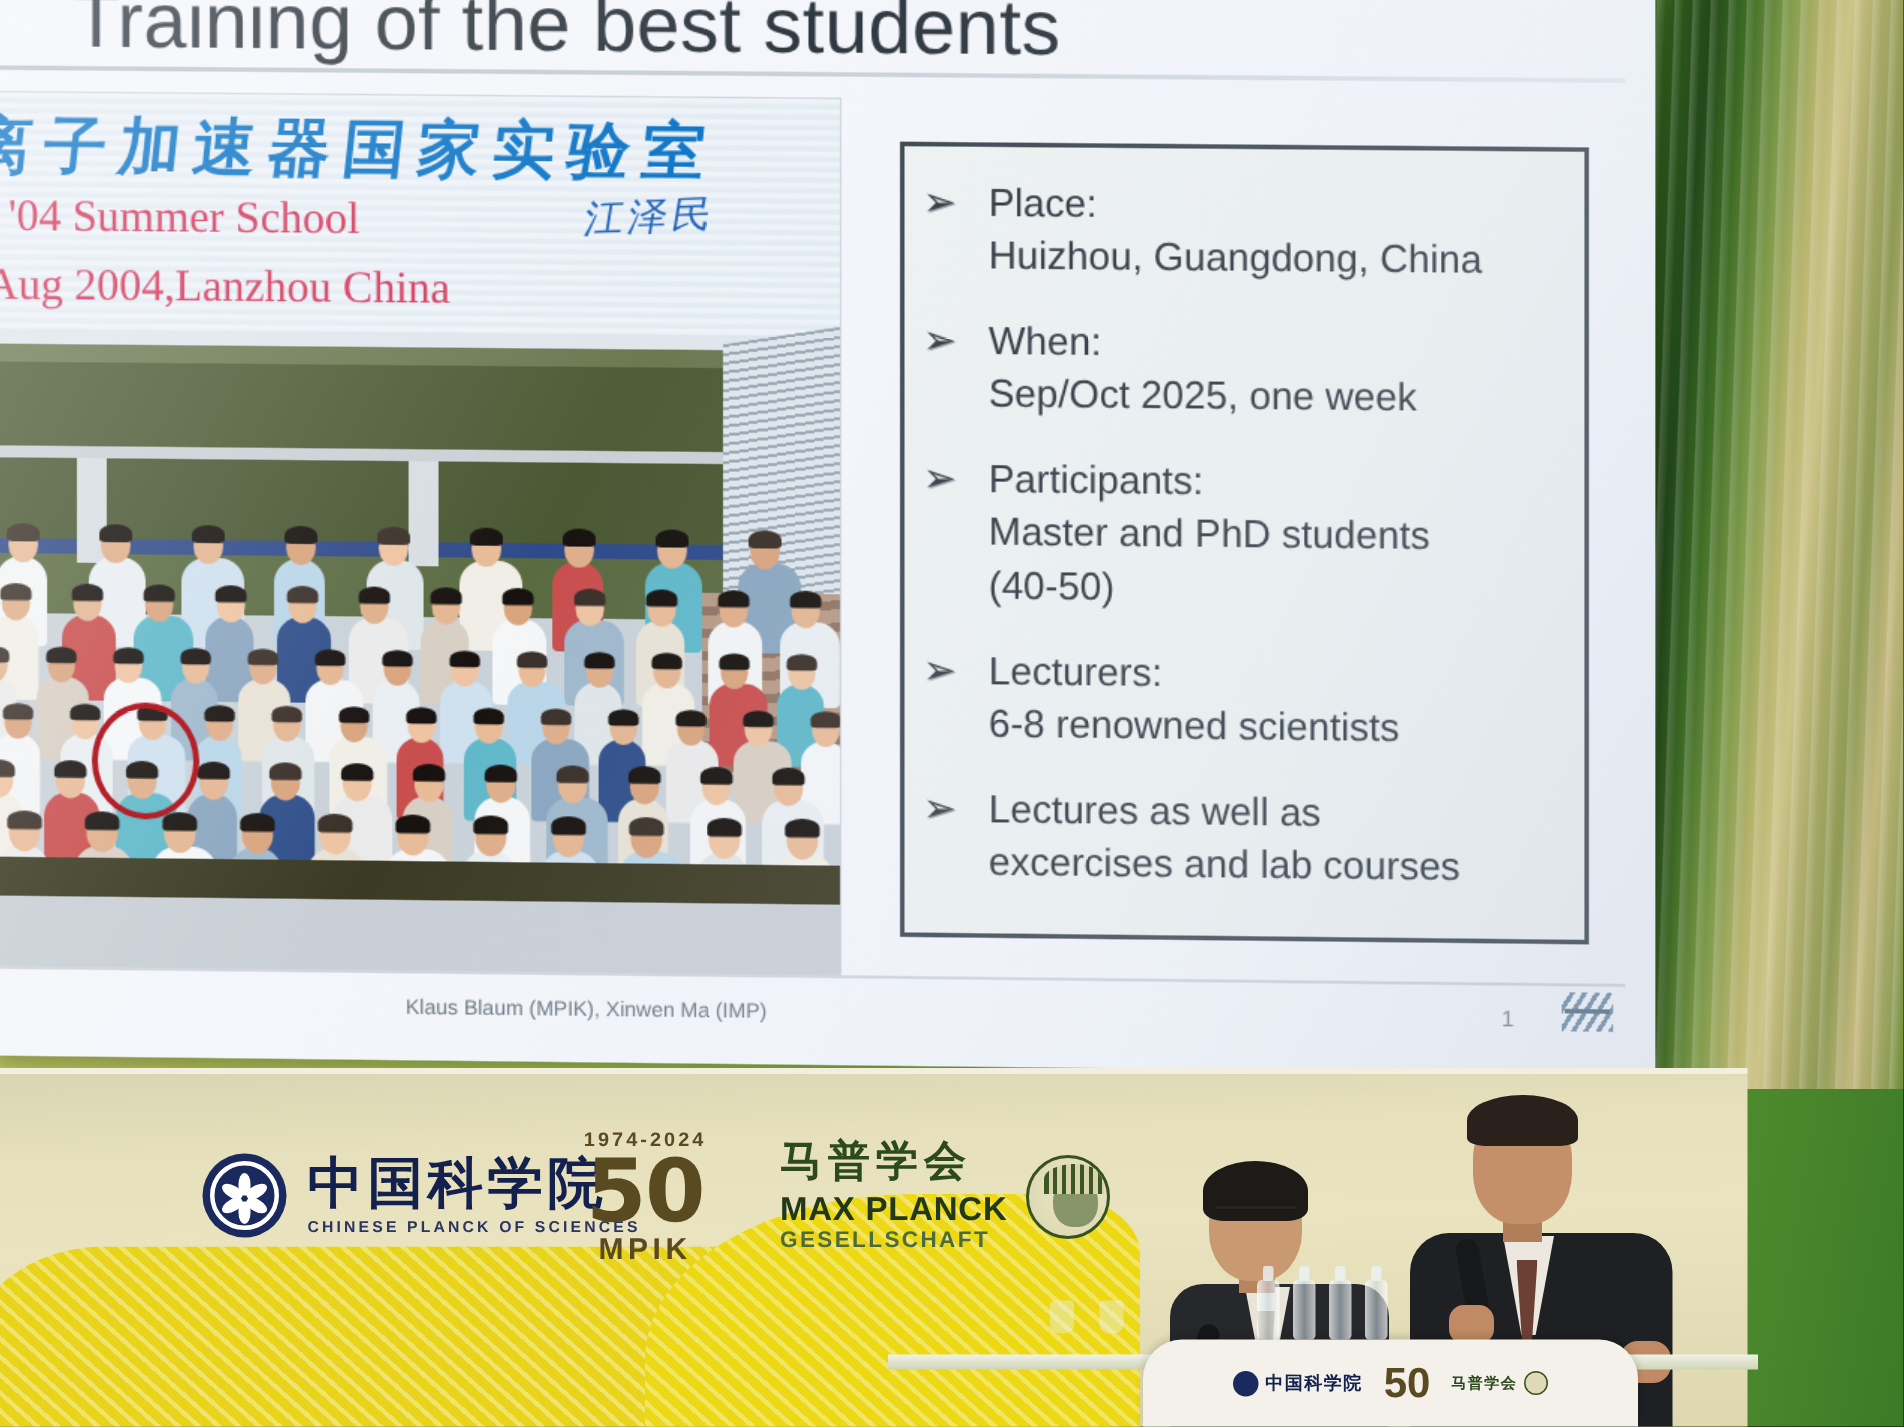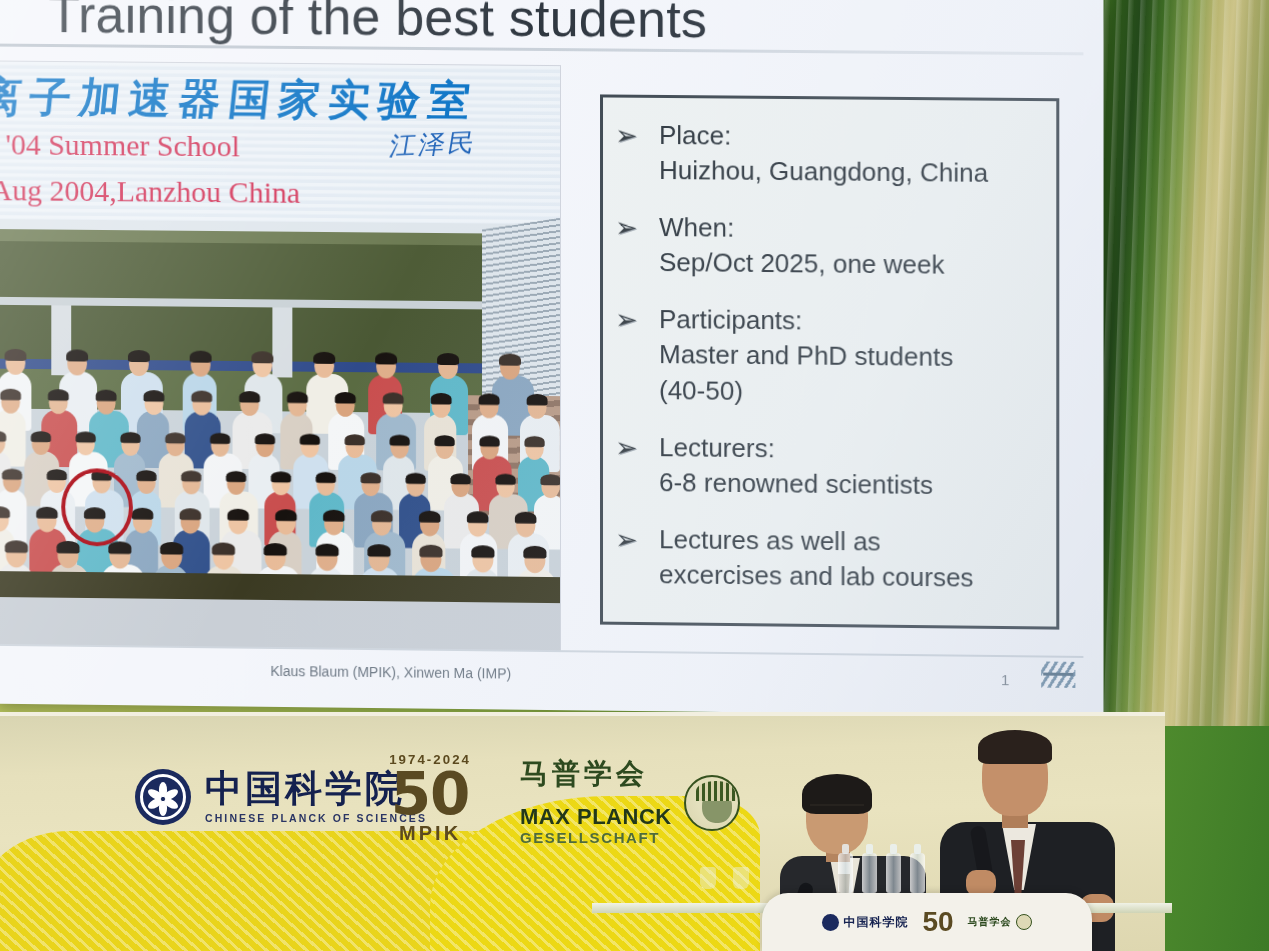--- a/index.html
+++ b/index.html
@@ -249,21 +249,21 @@
   }
 
   
   #mp-logo { left: 520px; top: 756px; gap: 12px; }
   .mp-text { display:flex; flex-direction:column; }
   .mp-cn {
     font-family:"DejaVu Serif", serif; font-size: 28px; font-weight: 700;
     color:#2d4a1f; letter-spacing: 4px; line-height: 1;
   }
   .mp-en {
-    font-size: 22px; font-weight: 800; color:#22381a; letter-spacing: .5px; margin-top:16px;
+    font-size: 22px; font-weight: 800; color:#22381a; letter-spacing: .5px; margin-top:5px;
   }
   .mp-sub {
     font-size: 15px; font-weight: 700; color:#4e6b3c; letter-spacing: 1.6px; margin-top:-1px;
   }
   .mp-minerva {
     width: 56px; height: 56px; border-radius: 50%;
     border: 2.5px solid #36521f; position: relative; overflow:hidden;
     background: radial-gradient(circle at 58% 45%, #e4e0bd 0 44%, #d9d4ad 100%);
   }
   .mp-minerva::before {

